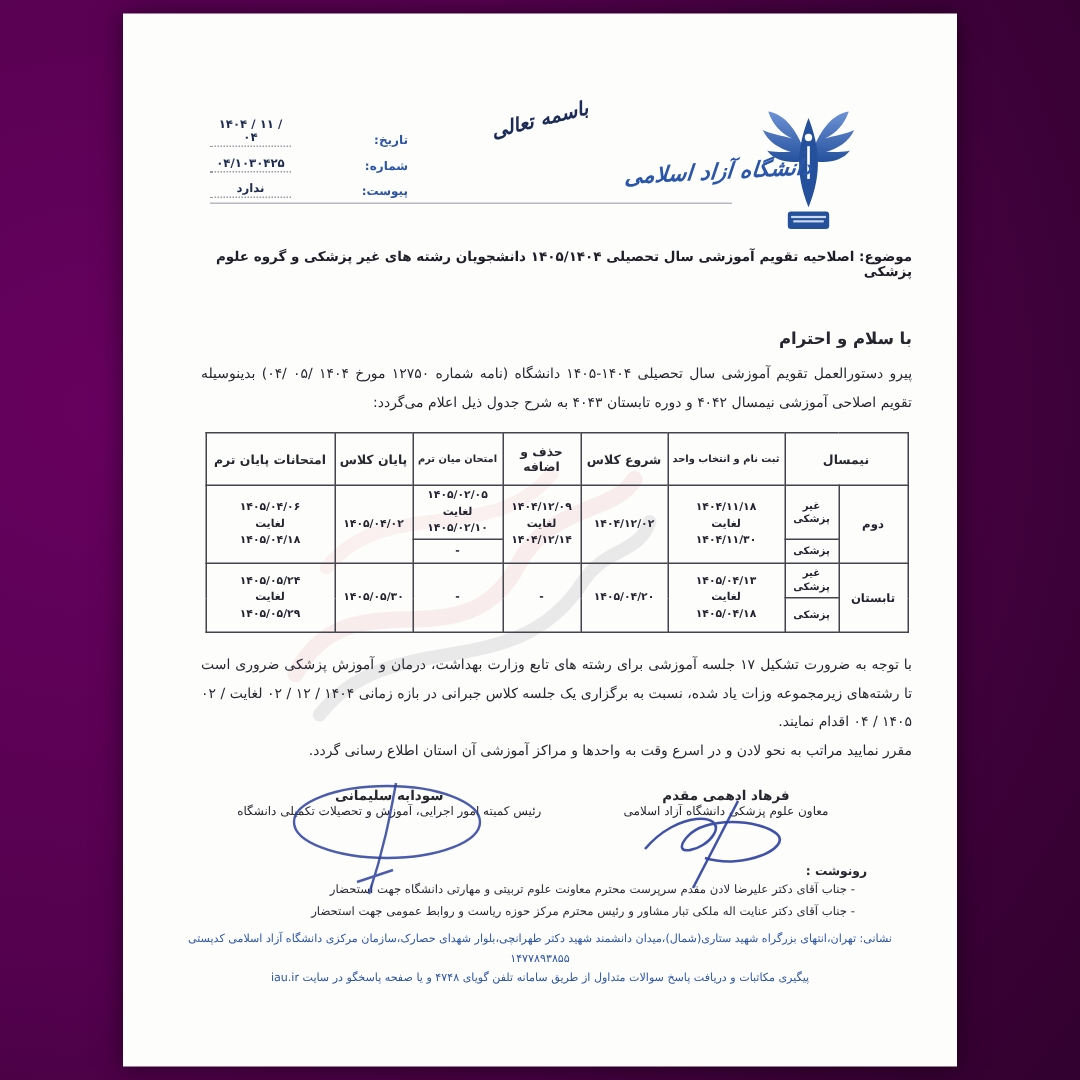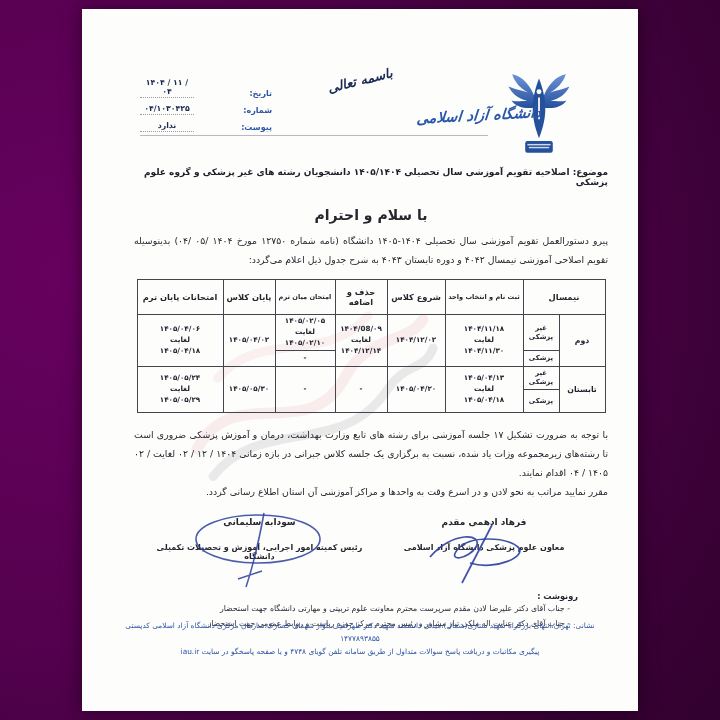--- a/index.html
+++ b/index.html
@@ -29,40 +29,40 @@
   .meta-row { display:flex; align-items:flex-end; gap:4px; height:17px; }
   .meta-label { font-size:8px; font-weight:bold; color:#2d55a5; width:30px; flex:none;margin-left:44px; }
   .meta-value {
     flex:1; border-bottom:1px dotted #9a9aa2; text-align:center;
     font-size:7.8px; font-weight:bold; color:#1d2b50; direction:ltr; padding-bottom:1px;
   }
   .header-rule { position:absolute; top:126px; right:150px; left:58px; height:1px; background:#b9b9c2; }
   
   .content { position:absolute; top:150px; right:30px; left:52px; }
   .subject { font-size:9px; font-weight:bold; margin-top:8px; color:#1e1e28; }
-  .salutation { font-size:14px; font-weight:bold; margin-top:20px;text-align:center; }
+  .salutation { font-size:11px; font-weight:bold; margin-top:32px; }
   .para { font-size:9.3px; line-height:2.05; text-align:justify; margin-top:8px; }
   
   .cal-table { border-collapse:collapse; margin:10px auto 0 auto; table-layout:fixed; }
   .cal-table th, .cal-table td {
     border:1px solid #44444c; text-align:center; vertical-align:middle; padding:1px 1px;
   }
   .cal-table th { font-size:8.3px; font-weight:bold; height:32px; }
   .cal-table th.small { font-size:6.6px; }
   .cal-table td { font-size:7.2px; font-weight:bold; color:#232330; }
   .cal-table td.date { white-space:pre-line; line-height:1.5; }
   .cal-table td.sem { font-size:7.8px; }
   .cal-table td.grp { font-size:6.8px; line-height:1.3; }
   tr.rA { height:36px; } tr.rB { height:16px; }
   tr.rC { height:23px; } tr.rD { height:23px; }
   
   .sig-row { display:flex; justify-content:space-between; margin:16px 34px 0 18px; }
   .sig { position:relative; text-align:center; }
   .sig .name { font-size:9px; font-weight:bold; }
-  .sig .title { font-size:8px; font-weight:bold; margin-top:16px; }
+  .sig .title { font-size:8px; font-weight:normal; margin-top:0; }
   .sig svg { position:absolute; pointer-events:none; }
   
   .cc { margin:30px 30px 0 30px; }
   .cc-label { font-size:8.2px; font-weight:bold; }
   .cc-item { font-size:7.8px; line-height:1.95; padding-right:8px; color:#2a2a34; }
   
   .footer { position:absolute; bottom:52px; left:36px; right:36px; text-align:center; color:#2d55a5; }
   .footer .line { font-size:7.4px; line-height:1.75; }
   
   .wm { position:absolute; top:295px; left:95px; transform:rotate(-12deg); opacity:.9; }
@@ -144,21 +144,21 @@
           <th>پایان کلاس</th>
           <th>امتحانات پایان ترم</th>
         </tr>
         <tr class="rA">
           <td rowspan="2" class="sem">دوم</td>
           <td class="grp">غیر پزشکی</td>
           <td rowspan="2" class="date">۱۴۰۴/۱۱/۱۸
 لغایت
 ۱۴۰۴/۱۱/۳۰</td>
           <td rowspan="2" class="date">۱۴۰۴/۱۲/۰۲</td>
-          <td rowspan="2" class="date">۱۴۰۴/08/۰۹
+          <td rowspan="2" class="date">۱۴۰۴/۱۲/۰۹
 لغایت
 ۱۴۰۴/۱۲/۱۴</td>
           <td class="date">۱۴۰۵/۰۲/۰۵
 لغایت
 ۱۴۰۵/۰۲/۱۰</td>
           <td rowspan="2" class="date">۱۴۰۵/۰۴/۰۲</td>
           <td rowspan="2" class="date">۱۴۰۵/۰۴/۰۶
 لغایت
 ۱۴۰۵/۰۴/۱۸</td>
         </tr>

